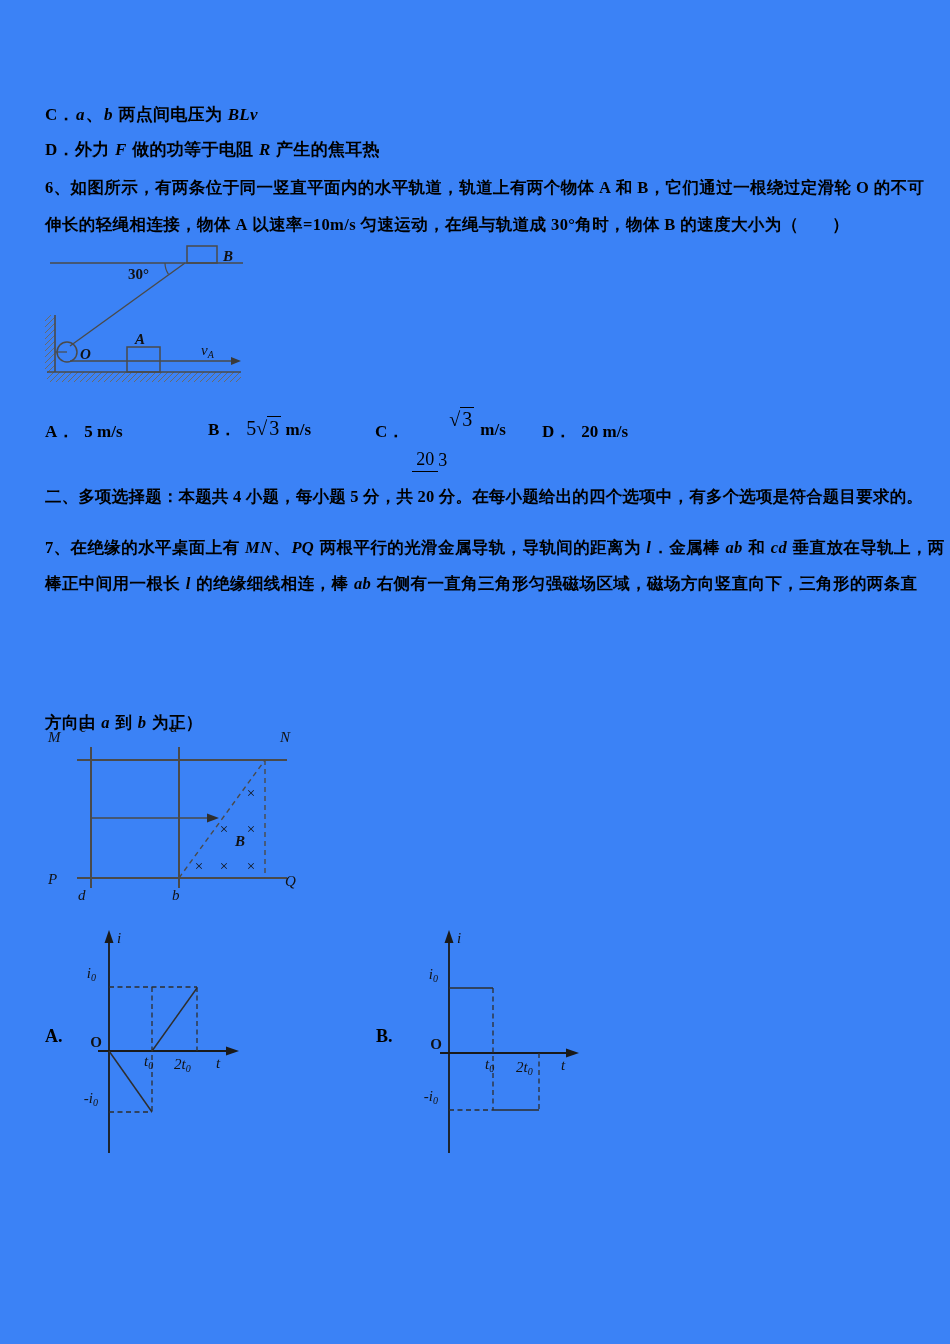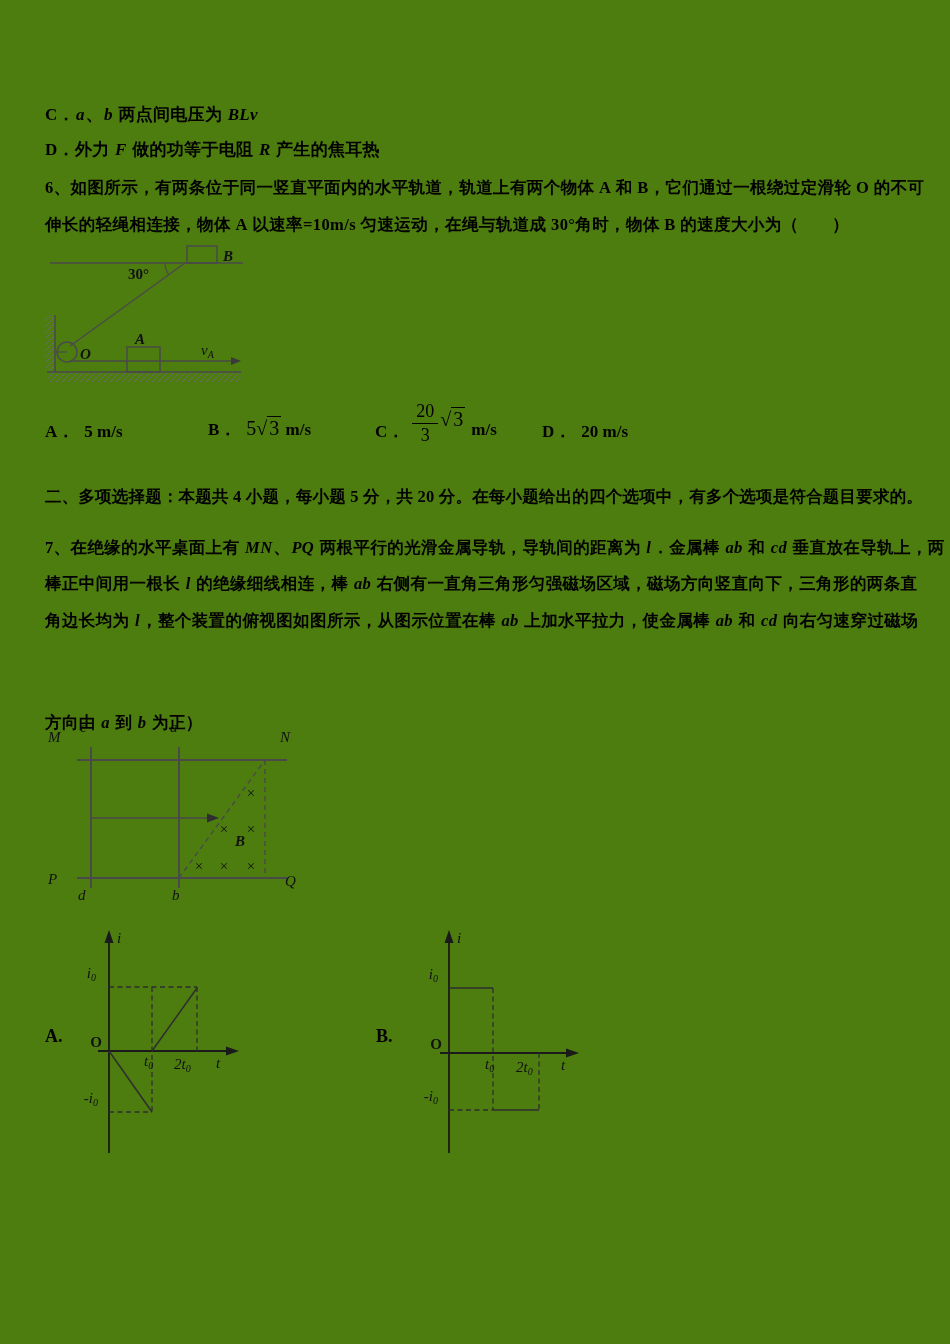--- a/index.html
+++ b/index.html
@@ -1,34 +1,34 @@
 <!DOCTYPE html>
 <html><head>
 <meta charset="utf-8">
 <style>
   html,body { margin:0; padding:0; background:#ffffff; }
   .page {
-    position:relative; width:950px; height:1344px; background:#4d7c0f;
+    position:relative; width:950px; height:1344px; background:#3b82f6;
     font-family:"Liberation Serif","DejaVu Serif",serif; color:#000; overflow:hidden;
   }
   .line { position:absolute; left:45px; white-space:nowrap; color:#000; }
   .optline { font-size:17px; font-weight:700; letter-spacing:0.3px; }
   .qtext   { font-size:16.5px; font-weight:600; letter-spacing:0.4px; }
   .sechead { font-size:16.5px; font-weight:700; letter-spacing:0.2px; }
   .line i { font-family:"Liberation Serif","DejaVu Serif",serif; font-style:italic; padding:0 1px; }
   .bseg { font-weight:700; }
 
   .ans { position:absolute; font-size:17px; font-weight:700; white-space:nowrap; }
   .anslabel { margin-right:10px; }
   .math { font-family:"Liberation Serif","DejaVu Serif",serif; font-weight:400; font-size:20px; }
   .radbody { border-top:1.6px solid #000; padding:0 2px; }
   .ansC { display:flex; align-items:flex-start; }
   .cLabel { margin-top:19px; margin-right:8px; }
-  .frac { display:inline-flex; flex-direction:column; text-align:center;
-          font-family:"Liberation Serif","DejaVu Serif",serif; font-weight:400; font-size:18px; line-height:21px; }
+  .frac { display:inline-flex; flex-direction:row; text-align:center;
+          font-family:"Liberation Serif","DejaVu Serif",serif; font-weight:400; font-size:18px; line-height:21px;margin-top:48px; }
   .num { border-bottom:1.6px solid #000; padding:0 4px 1px; }
   .den { padding-top:1px; }
   .radC { margin-top:7px; margin-left:2px; }
   .unitC { margin-top:19px; margin-left:6px; }
   .graphlabel { position:absolute; font-size:18px; font-weight:700; }
 
   svg { position:absolute; }
   svg text { font-family:"Liberation Serif","DejaVu Serif",serif; font-style:italic; font-size:15px; fill:#111; }
   svg text.upright { font-style:normal; }
   svg text.boldlab { font-weight:700; }
@@ -97,21 +97,20 @@
     <span class="unitC">m/s</span>
   </div>
   <div class="ans" style="left:542px;top:420px">
     <span class="anslabel">D．</span><span>20 m/s</span>
   </div>
 
   <div class="line sechead" style="top:486px"><span>二、多项选择题：本题共 4 小题，每小题 5 分，共 20 分。在每小题给出的四个选项中，有多个选项是符合题目要求的。</span></div>
 
   <div class="line qtext" style="top:537px"><span>7、在绝缘的水平桌面上有 </span><i>MN</i><span>、</span><i>PQ</i><span> 两根平行的光滑金属导轨，导轨间的距离为 </span><i>l</i><span>．金属棒 </span><i>ab</i><span> 和 </span><i>cd</i><span> 垂直放在导轨上，两</span></div>
   <div class="line qtext" style="top:573px"><span>棒正中间用一根长 </span><i>l</i><span> 的绝缘细线相连，棒 </span><i>ab</i><span> 右侧有一直角三角形匀强磁场区域，磁场方向竖直向下，三角形的两条直</span></div>
-  <div class="line qtext" style="top:610px"><span>角边长均为 </span><i>l</i><span>，整个装置的俯视图如图所示，从图示位置在棒 </span><i>ab</i><span> 上加水平拉力，使金属棒 </span><i>ab</i><span> 和 </span><i>cd</i><span> 向右匀速穿过磁场</span></div>
   <div class="line qtext" style="top:712px"><span>方向由 </span><i>a</i><span> 到 </span><i>b</i><span> 为正）</span></div>
 
   <svg style="left:42px;top:712px" width="270" height="195" viewBox="0 0 270 195">
 
     <line class="figstroke" x1="35" y1="48" x2="245" y2="48" stroke-width="1.8"></line>
     <line class="figstroke" x1="35" y1="166" x2="245" y2="166" stroke-width="1.8"></line>
 
     <line class="figstroke" x1="49" y1="35" x2="49" y2="176" stroke-width="2"></line>
     <line class="figstroke" x1="137" y1="35" x2="137" y2="176" stroke-width="2"></line>
 

